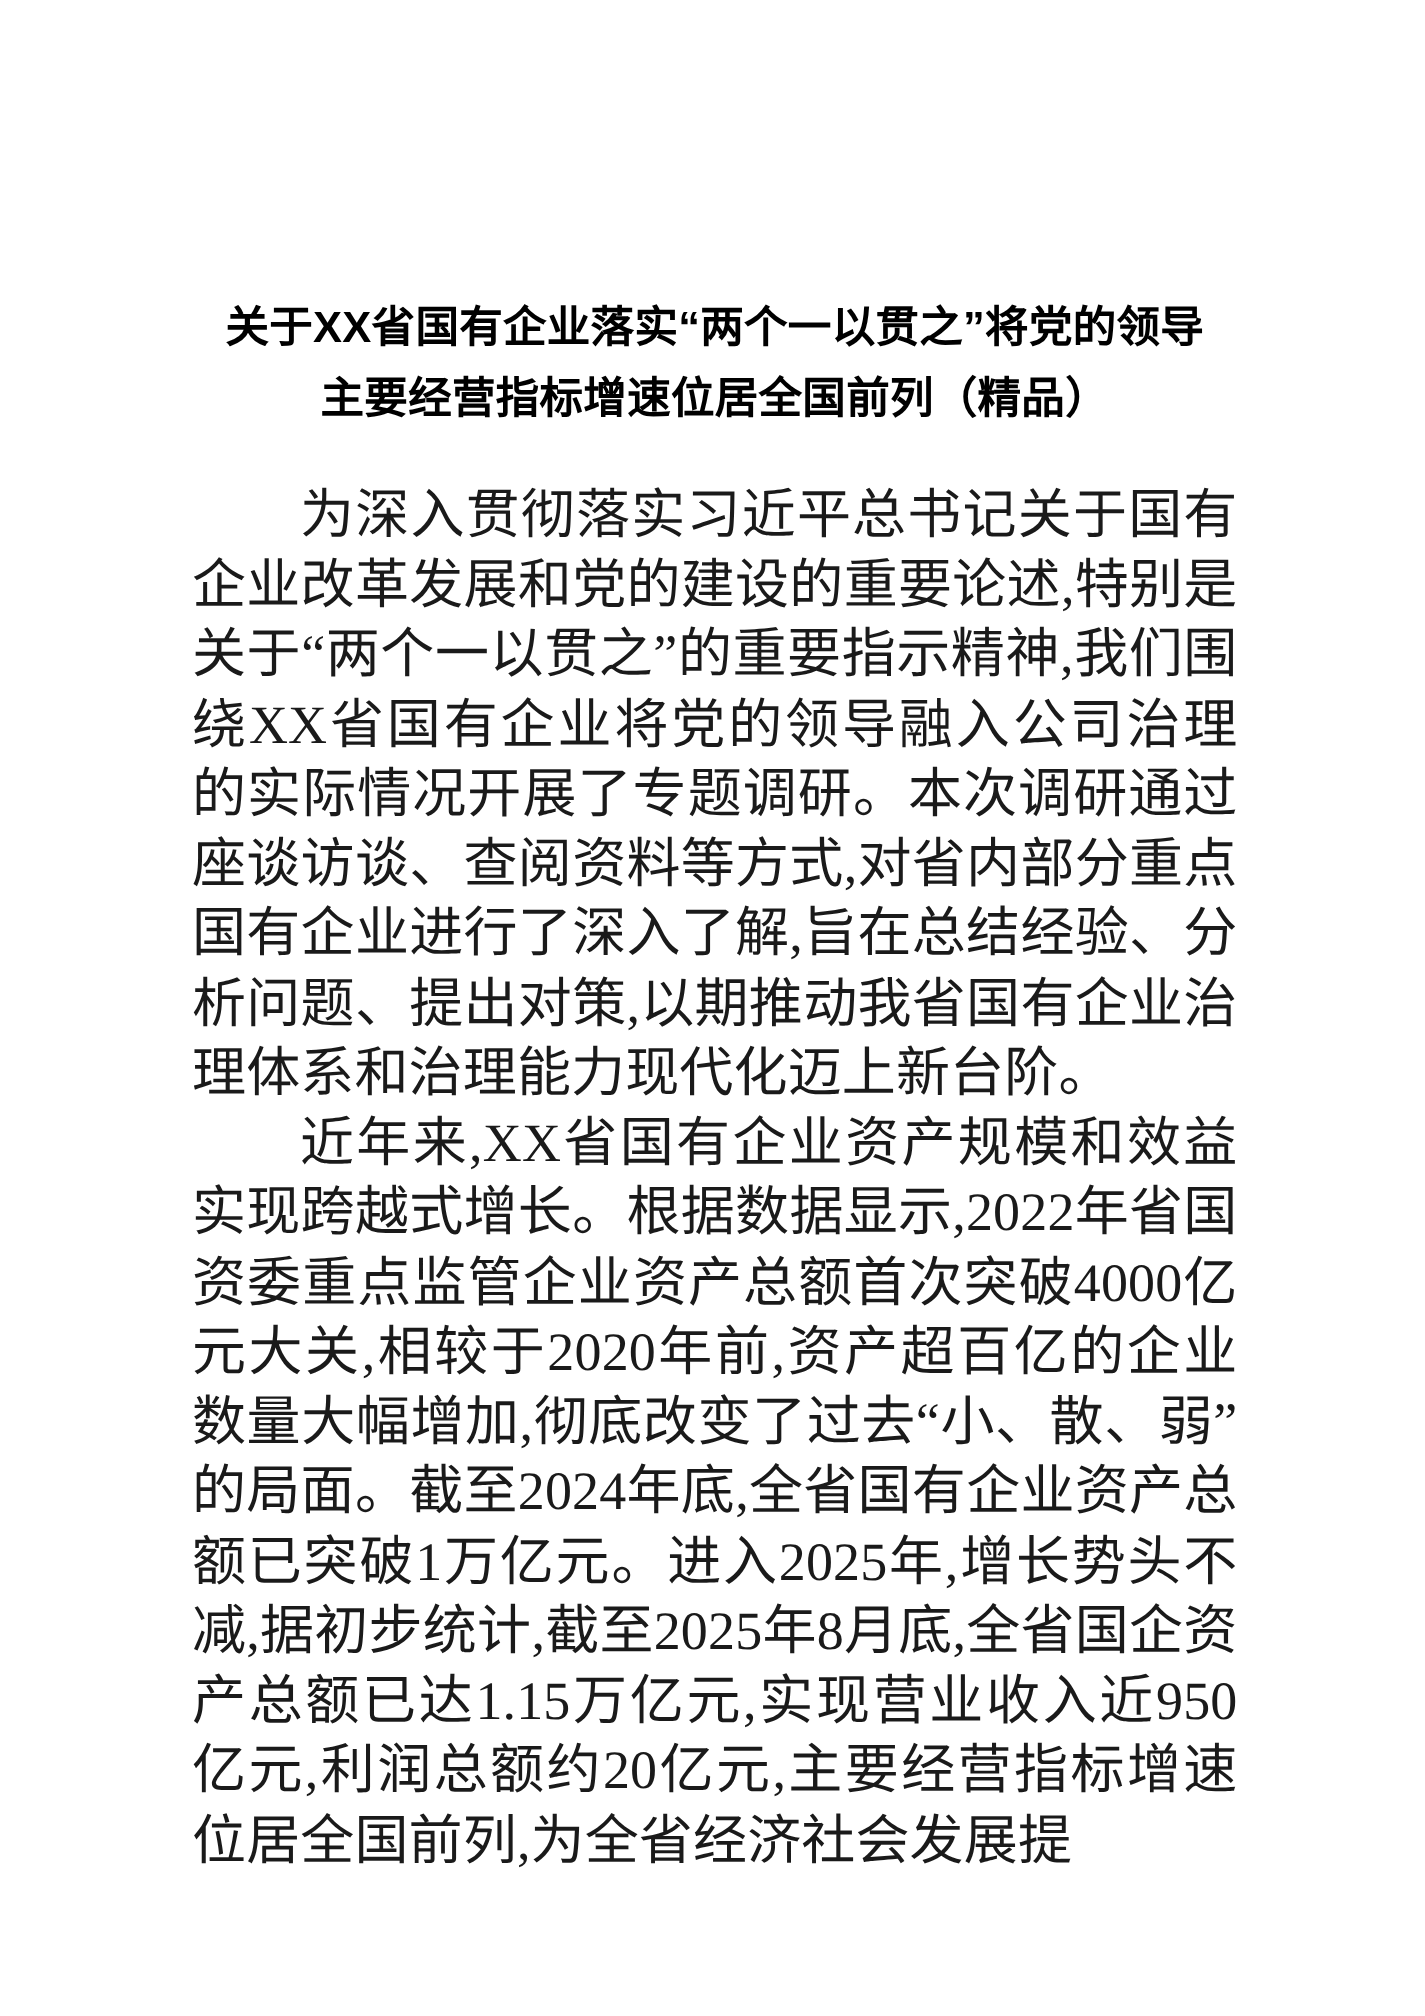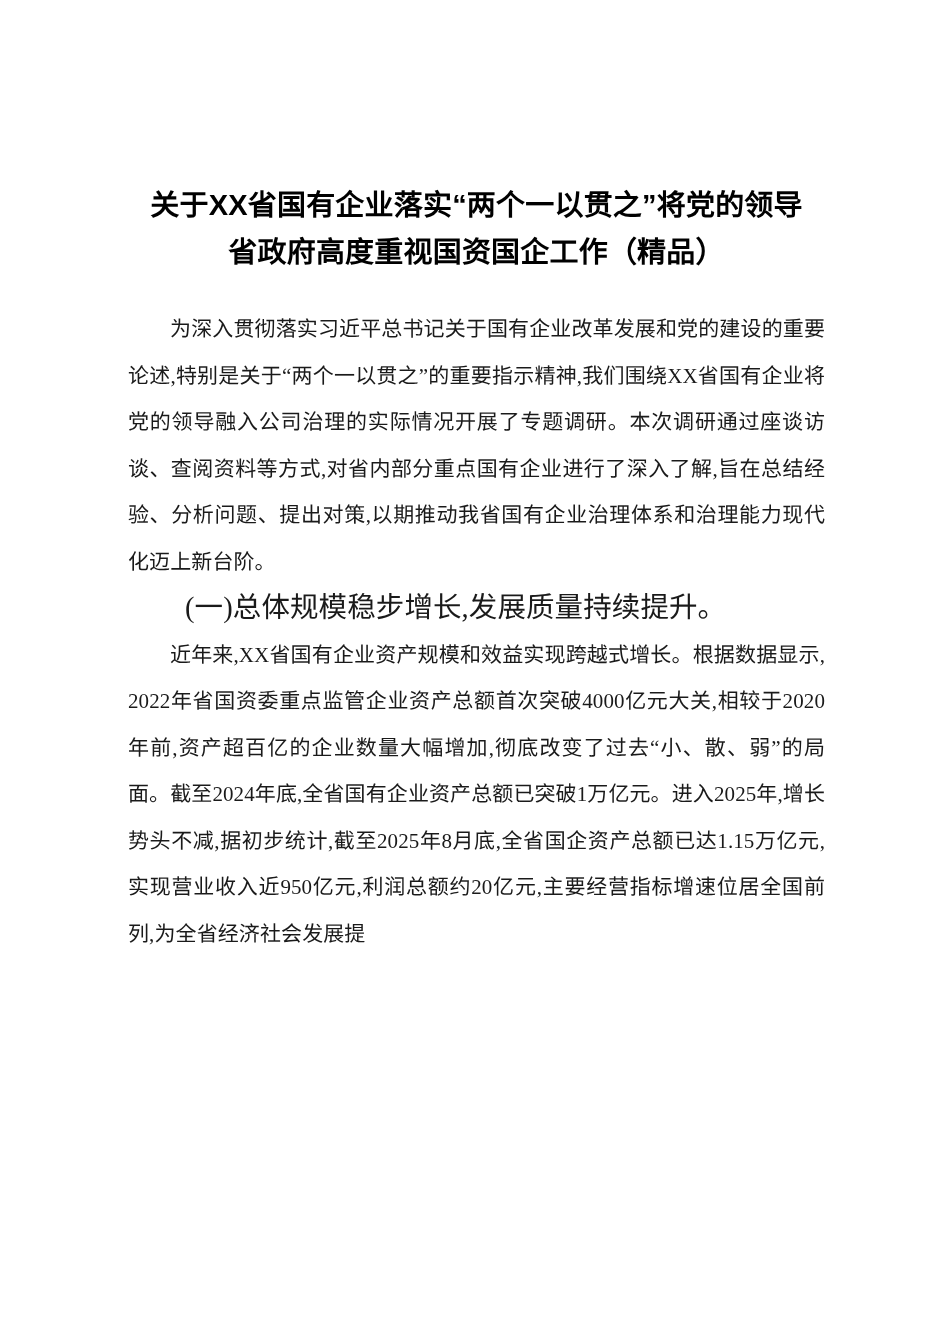--- a/index.html
+++ b/index.html
@@ -21,21 +21,21 @@
 
   .content {
     position: absolute;
     left: 128px;
     top: 0;
     width: 697px;
   }
 
   
   .doc-title {
-    margin: 0;
+    margin: 14px;
     padding-top: 182px;
     font-family: "Liberation Sans", "DejaVu Sans", sans-serif;
     font-weight: bold;
     font-size: 29px;
     line-height: 47px;
     color: #000000;
     text-align: center;
     letter-spacing: 0.2px;
   }
 
@@ -45,21 +45,21 @@
   }
 
   
   .body-block {
     margin-top: 30px;
   }
 
   p.para {
     margin: 0;
     font-family: "Liberation Serif", "DejaVu Serif", serif;
-    font-size: 21px;
+    font-size: 36px;
     line-height: 46.5px;
     color: #1a1a1a;
     text-align: justify;
     text-justify: inter-ideograph;
     text-indent: 2em;
     letter-spacing: 0.1px;
     word-break: break-all;
   }
 
   p.heading-1 {
@@ -84,28 +84,27 @@
   }
 </style>
 </head>
 <body>
 
 <div class="page">
   <div class="content">
 
     <h1 class="doc-title">
       <span class="title-line">关于XX省国有企业落实“两个一以贯之”将党的领导</span>
-      <span class="title-line">省政府高度重视国资国企工作（精品）</span>
+      <span class="title-line">主要经营指标增速位居全国前列（精品）</span>
     </h1>
 
     <div class="body-block">
 
       <p class="para">为深入贯彻落实习近平总书记关于国有企业改革发展和党的建设的重要论述,特别是关于“两个一以贯之”的重要指示精神,我们围绕XX省国有企业将党的领导融入公司治理的实际情况开展了专题调研。本次调研通过座谈访谈、查阅资料等方式,对省内部分重点国有企业进行了深入了解,旨在总结经验、分析问题、提出对策,以期推动我省国有企业治理体系和治理能力现代化迈上新台阶。</p>
 
 
 
-      <p class="heading-2">(一)总体规模稳步增长,发展质量持续提升。</p>
 
       <p class="para">近年来,XX省国有企业资产规模和效益实现跨越式增长。根据数据显示,2022年省国资委重点监管企业资产总额首次突破4000亿元大关,相较于2020年前,资产超百亿的企业数量大幅增加,彻底改变了过去“小、散、弱”的局面。截至2024年底,全省国有企业资产总额已突破1万亿元。进入2025年,增长势头不减,据初步统计,截至2025年8月底,全省国企资产总额已达1.15万亿元,实现营业收入近950亿元,利润总额约20亿元,主要经营指标增速位居全国前列,为全省经济社会发展提</p>
 
     </div>
   </div>
 </div>
 
 </body></html>

